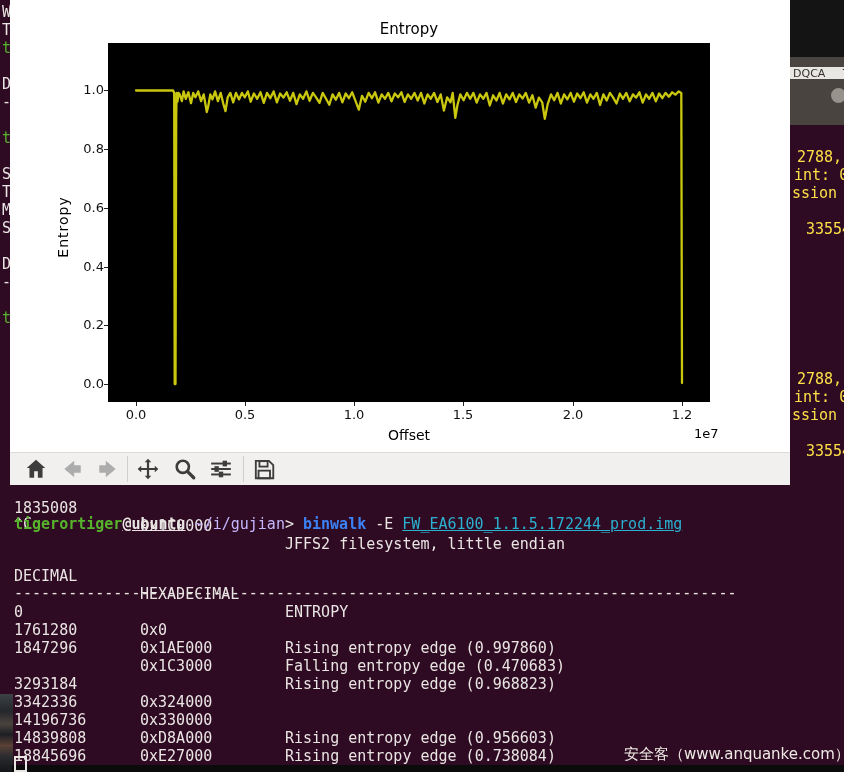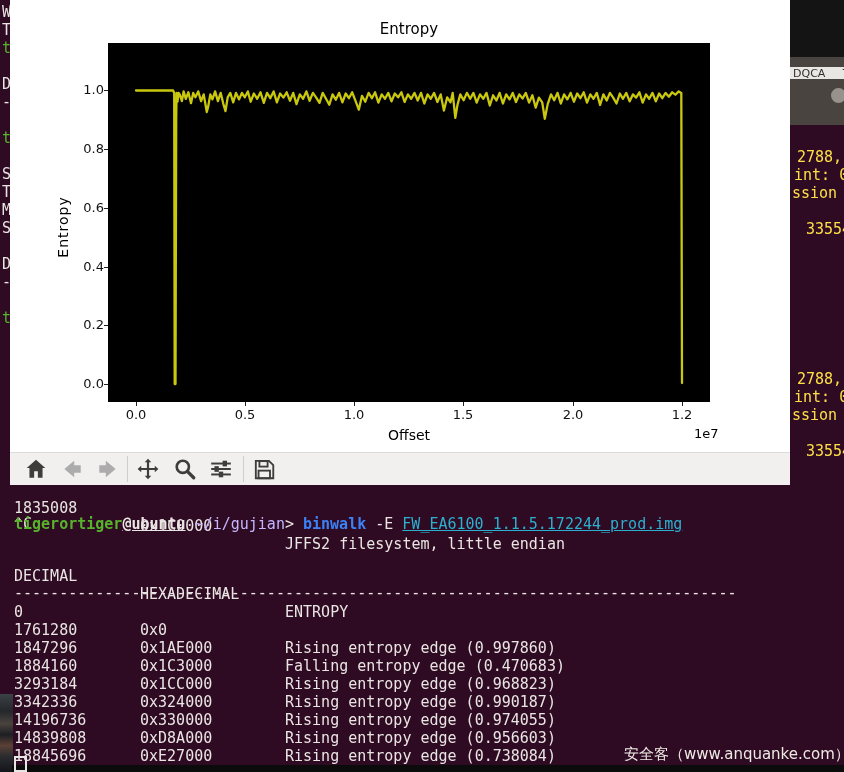--- a/index.html
+++ b/index.html
@@ -121,29 +121,23 @@
   <div class="trow" style="top:603px">
     <span class="c1">1761280</span>
     <span class="c2">0x1AE000</span>
     <span class="c3">Falling entropy edge (0.470683)</span>
   </div>
   <div class="trow" style="top:621px">
     <span class="c1">1847296</span>
     <span class="c2">0x1C3000</span>
     <span class="c3">Rising entropy edge (0.968823)</span>
   </div>
-  <div class="trow" style="top:639px">
-    <span class="c1">1884160</span>
-    <span class="c2">0x1CC000</span>
-    <span class="c3">Rising entropy edge (0.990187)</span>
-  </div>
   <div class="trow" style="top:657px">
     <span class="c1">3293184</span>
     <span class="c2">0x324000</span>
-    <span class="c3">Rising entropy edge (0.974055)</span>
   </div>
   <div class="trow" style="top:675px">
     <span class="c1">3342336</span>
     <span class="c2">0x330000</span>
     <span class="c3">Rising entropy edge (0.956603)</span>
   </div>
   <div class="trow" style="top:693px">
     <span class="c1">14196736</span>
     <span class="c2">0xD8A000</span>
     <span class="c3">Rising entropy edge (0.738084)</span>

